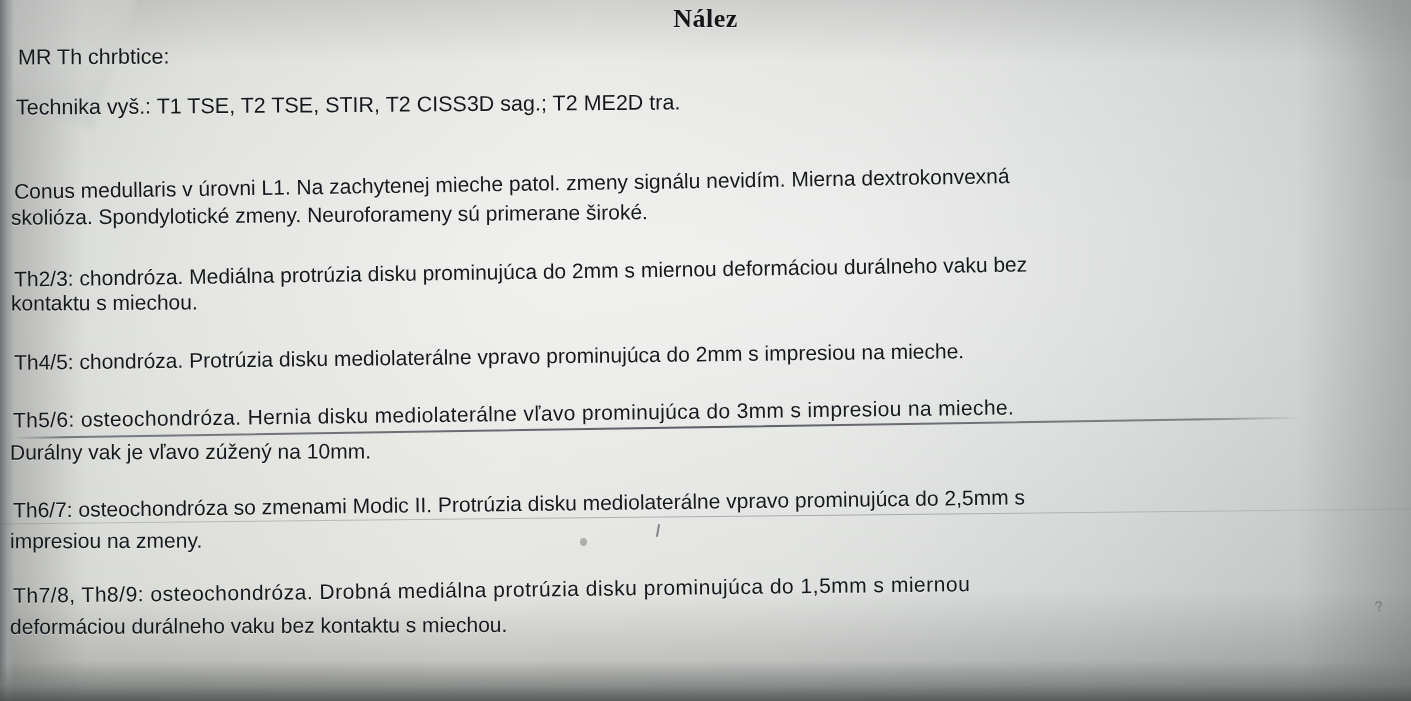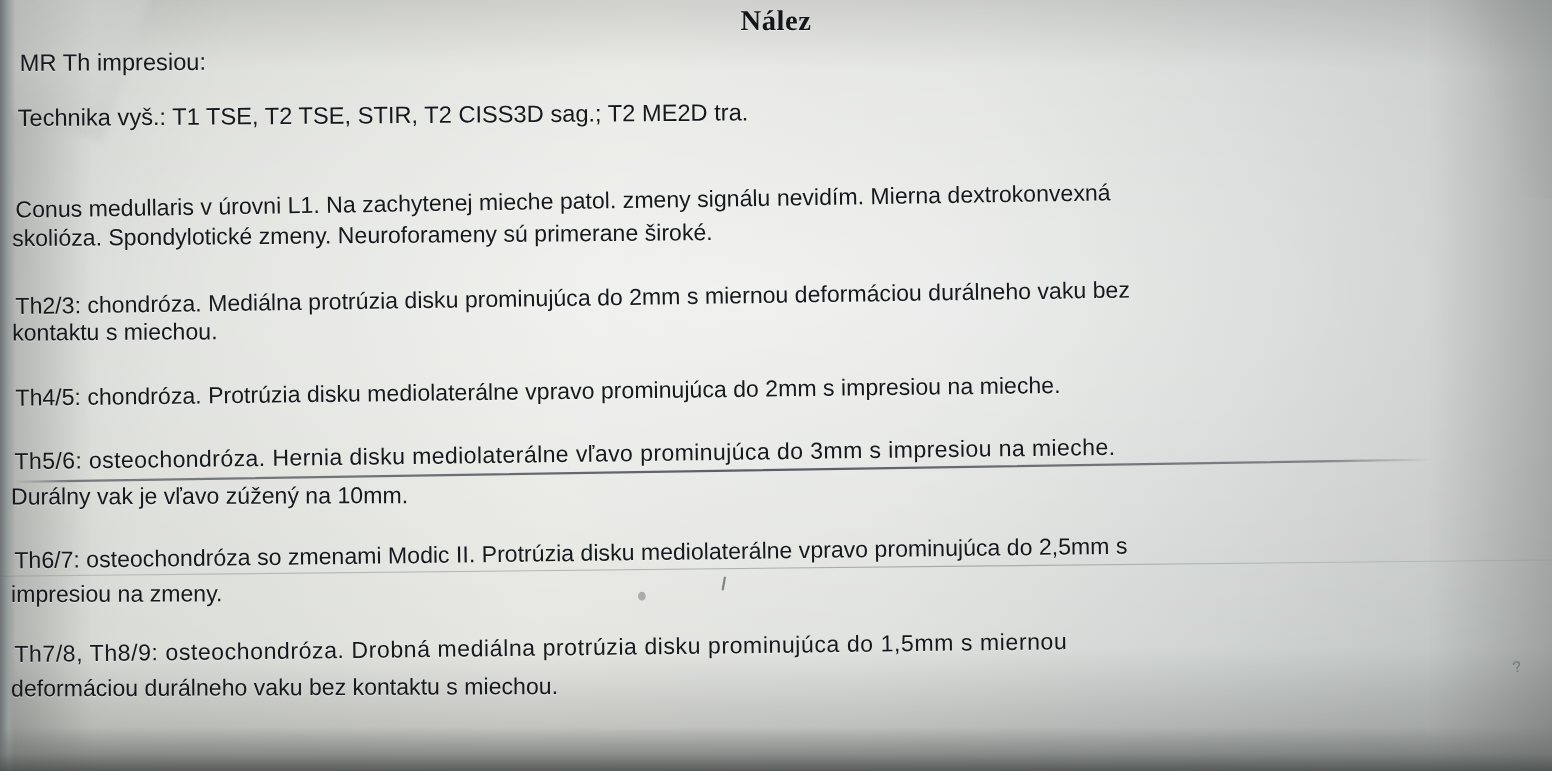--- a/index.html
+++ b/index.html
@@ -156,21 +156,21 @@
   <div id="paper"></div>
   <div class="crease"></div>
   <div class="corner-fold"></div>
   <div class="edge-left"></div>
   <div class="edge-bottom"></div>
 
   <div id="content">
 
     <div class="title">Nález</div>
 
-    <div class="line l1">MR Th impresiou:</div>
+    <div class="line l1">MR Th chrbtice:</div>
     <div class="line l2">Technika vyš.: T1 TSE, T2 TSE, STIR, T2 CISS3D sag.; T2 ME2D tra.</div>
 
     <div class="line l3">Conus medullaris v úrovni L1. Na zachytenej mieche patol. zmeny signálu nevidím. Mierna dextrokonvexná</div>
     <div class="line l4">skolióza. Spondylotické zmeny. Neuroforameny sú primerane široké.</div>
 
     <div class="line l5">Th2/3: chondróza. Mediálna protrúzia disku prominujúca do 2mm s miernou deformáciou durálneho vaku bez</div>
     <div class="line l6">kontaktu s miechou.</div>
 
     <div class="line l7">Th4/5: chondróza. Protrúzia disku mediolaterálne vpravo prominujúca do 2mm s impresiou na mieche.</div>
 

